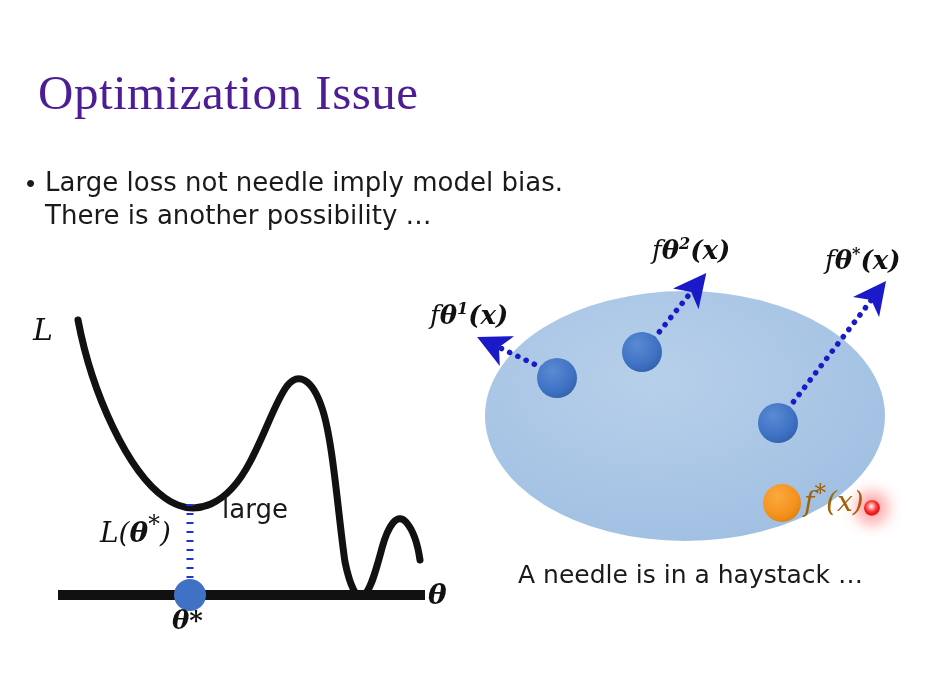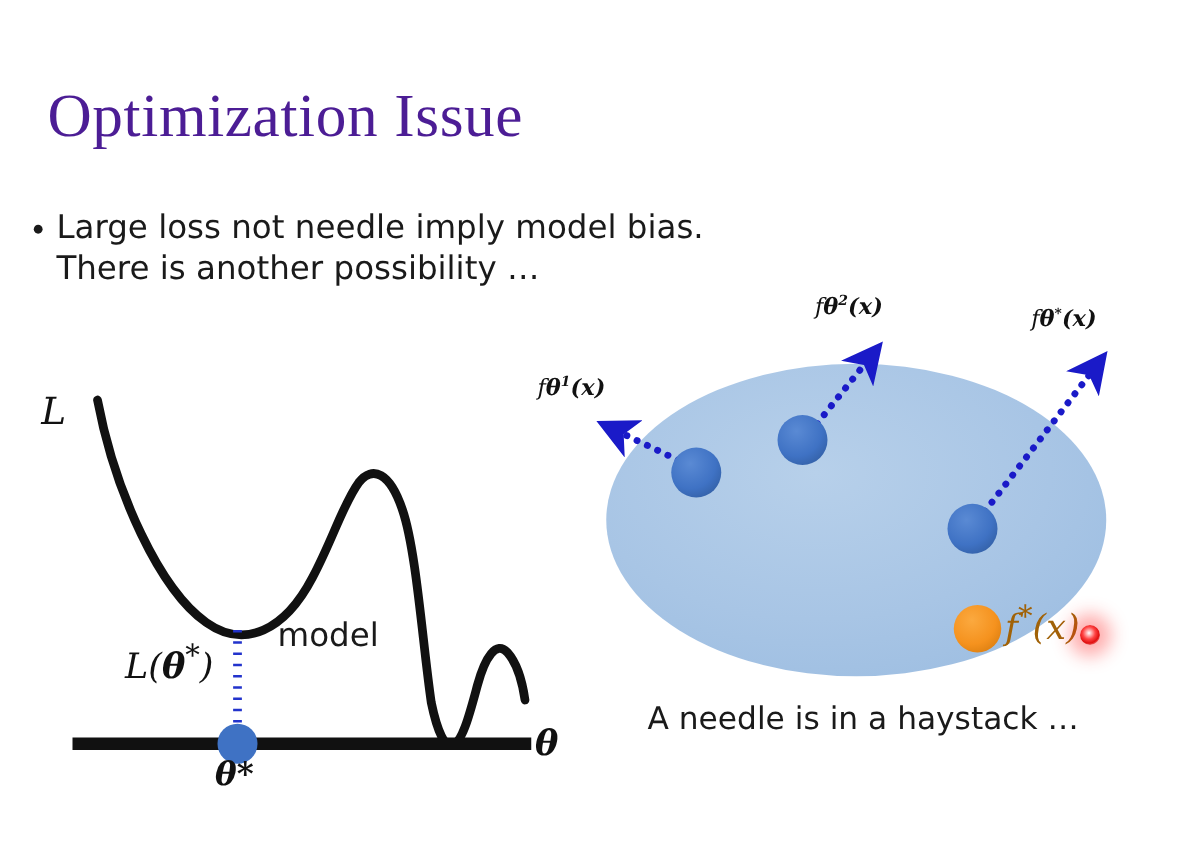--- a/index.html
+++ b/index.html
@@ -128,21 +128,21 @@
     top: 226px;
     width: 528px;
     height: 330px;
   }
   #space-svg { display: block; }
 
   .fn-label {
     position: absolute;
     font-family: "DejaVu Serif", serif;
     font-style: italic;
-    font-size: 18px;
+    font-size: 26px;
     color: #111;
     white-space: nowrap;
   }
   .fn-label .bt { font-weight: bold; font-style: italic; }
   .fn-label sup { font-size: 0.62em; font-weight: bold; font-style: italic; }
 
   #lbl-f1 { left: 10px;  top: 73px; }
   #lbl-f2 { left: 232px; top: 8px; }
   #lbl-fstar { left: 405px; top: 18px; }
 
@@ -228,21 +228,21 @@
 
       <line x1="190" y1="222" x2="190" y2="303" stroke="#2233cc" stroke-width="7" stroke-dasharray="2 7" stroke-linecap="butt"></line>
 
       <circle cx="190" cy="313" r="16" fill="#3f72c4"></circle>
     </svg>
 
     <div id="label-L">L</div>
 
     <div id="label-Ltheta"><span>L(</span><span class="bold-theta">θ</span><sup>*</sup><span>)</span></div>
 
-    <div id="label-large">model</div>
+    <div id="label-large">large</div>
 
     <div id="label-theta-axis">θ</div>
 
     <div id="label-theta-star">θ*</div>
   </div>
 
   <div id="space-figure">
     <svg id="space-svg" width="528" height="330" viewBox="0 0 528 330">
       <defs>
         <radialGradient id="ellipseGrad" cx="42%" cy="35%" r="78%">

